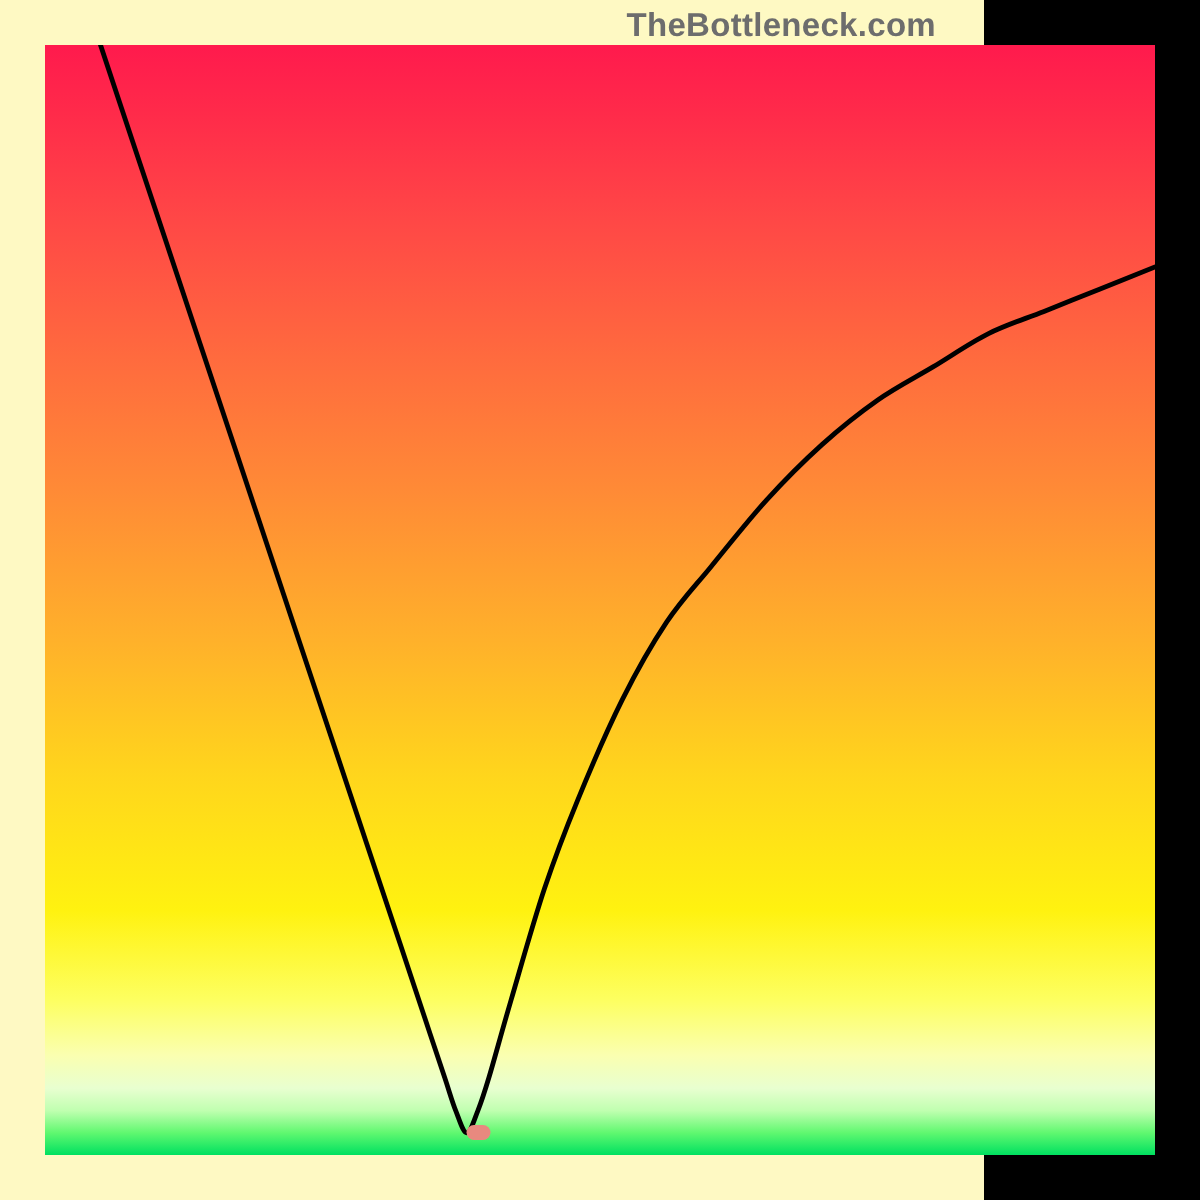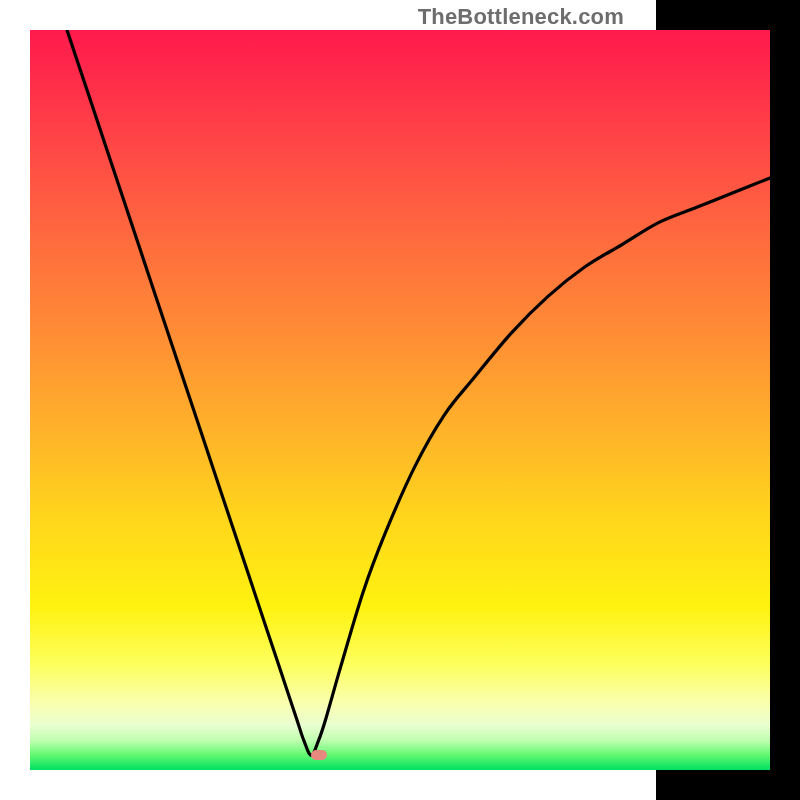--- a/index.html
+++ b/index.html
@@ -9,21 +9,21 @@
     height: 800px;
     background: #000;
     overflow: hidden;
   }
   .frame {
     position: absolute;
     left: 0;
     top: 0;
     width: 656px;
     height: 800px;
-    background: #ffffff;
+    background: #fef9c3;
   }
   .plot-area {
     position: absolute;
     left: 30px;
     top: 30px;
     width: 740px;
     height: 740px;
     background: linear-gradient(to bottom,
       #ff1a4d 0%,
       #ff2a4a 6%,

